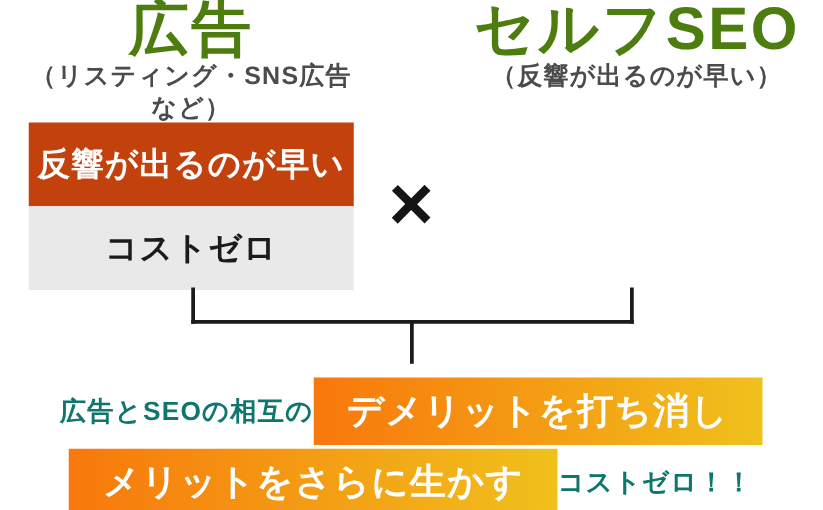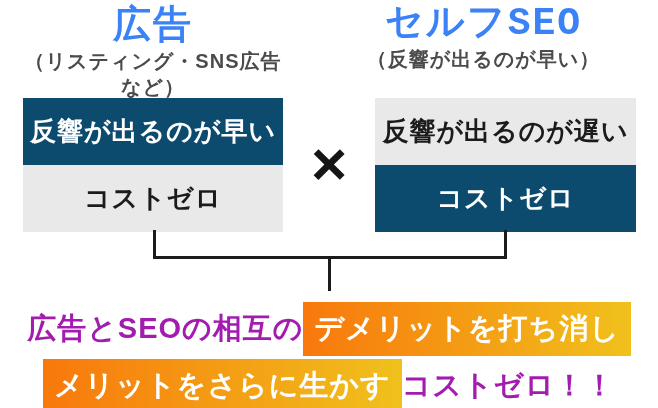--- a/index.html
+++ b/index.html
@@ -16,25 +16,25 @@
     overflow: hidden;
   }
 
   
   .col-header {
     position: absolute;
     top: 0;
     text-align: center;
   }
   .col-header.left  { left: 23px;  width: 260px; }
-  .col-header.right { left: 353px; width: 261px; font-family: Liberation Mono, monospace; }
+  .col-header.right { left: 379px; width: 261px; }
   .col-title {
-    font-size: 38px;
+    font-size: 48px;
     font-weight: bold;
-    color: #3b82f6;
+    color: #4d7c0f;
     line-height: 48px;
     letter-spacing: 2px;
   }
   .col-subtitle {
     font-size: 20px;
     font-weight: bold;
     color: #4b4b4b;
     line-height: 26px;
     margin-top: 0;
     letter-spacing: 1px;
@@ -53,21 +53,21 @@
   .cell {
     flex: 1;
     display: flex;
     align-items: center;
     justify-content: center;
     font-size: 26px;
     font-weight: bold;
     letter-spacing: 1px;
     white-space: nowrap;
   }
-  .cell.orange { background: #0c4a6e; color: #ffffff; }
+  .cell.orange { background: #c2410c; color: #ffffff; }
   .cell.gray   { background: #e9e9e9; color: #1b1b1b; }
 
   
   .multiply {
     position: absolute;
     left: 329px;
     top: 164px;
     transform: translate(-50%, -50%);
     font-size: 62px;
     font-weight: bold;
@@ -95,31 +95,31 @@
     flex-direction: column;
     align-items: center;
     gap: 3px;
   }
   .concl-row {
     display: flex;
     align-items: center;
     white-space: nowrap;
   }
   .concl-plain {
-    font-size: 29px;
+    font-size: 21px;
     font-weight: bold;
-    color: #a21caf;
+    color: #0f766e;
     letter-spacing: 1px;
   }
   .concl-highlight {
     font-size: 29px;
     font-weight: bold;
     color: #ffffff;
     letter-spacing: 1px;
-    padding: 7px 11px;
+    padding: 7px 27px;
     background: linear-gradient(90deg, #f8780c 0%, #f0c11c 100%);
   }
 </style>
 </head>
 <body>
 
 <div class="canvas">
 
   <div class="col-header left">
     <div class="col-title">広告</div>
@@ -131,24 +131,20 @@
     <div class="col-subtitle">（反響が出るのが早い）</div>
   </div>
 
   <div class="cmp-box left">
     <div class="cell orange">反響が出るのが早い</div>
     <div class="cell gray">コストゼロ</div>
   </div>
 
   <div class="multiply">×</div>
 
-  <div class="cmp-box right">
-    <div class="cell gray">反響が出るのが遅い</div>
-    <div class="cell orange">コストゼロ</div>
-  </div>
 
   <div class="line v-left"></div>
   <div class="line v-right"></div>
   <div class="line h-join"></div>
   <div class="line v-center"></div>
 
   <div class="conclusion">
     <div class="concl-row">
       <span class="concl-plain">広告とSEOの相互の</span>
       <span class="concl-highlight">デメリットを打ち消し</span>

